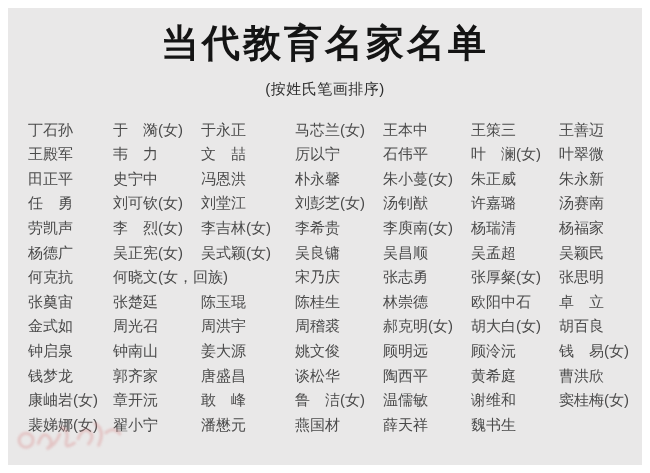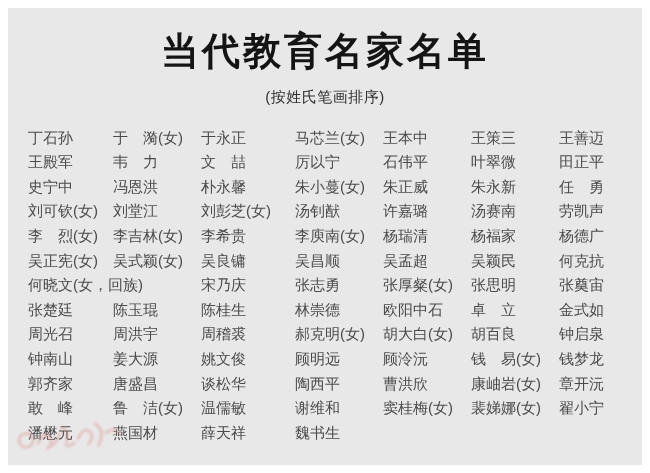--- a/index.html
+++ b/index.html
@@ -14,21 +14,21 @@
   .page {
     position: relative;
     margin: 8px;
     width: 634px;
     height: 457px;
     background: #e9e8e8;
     box-sizing: border-box;
   }
   .page-title {
     margin: 0;
-    padding-top: 22px;
+    padding-top: 14px;
     text-align: center;
     font-size: 38px;
     font-weight: 700;
     letter-spacing: 3px;
     color: #141414;
     line-height: 1.15;
   }
   .page-subtitle {
     margin-top: 14px;
     text-align: center;
@@ -77,20 +77,21 @@
       <div class="name-cell">于永正</div>
       <div class="name-cell">马芯兰(女)</div>
       <div class="name-cell">王本中</div>
       <div class="name-cell">王策三</div>
       <div class="name-cell">王善迈</div>
       <div class="name-cell">王殿军</div>
       <div class="name-cell">韦　力</div>
       <div class="name-cell">文　喆</div>
       <div class="name-cell">厉以宁</div>
       <div class="name-cell">石伟平</div>
+      <div class="name-cell">叶　澜(女)</div>
       <div class="name-cell">叶翠微</div>
       <div class="name-cell">田正平</div>
       <div class="name-cell">史宁中</div>
       <div class="name-cell">冯恩洪</div>
       <div class="name-cell">朴永馨</div>
       <div class="name-cell">朱小蔓(女)</div>
       <div class="name-cell">朱正威</div>
       <div class="name-cell">朱永新</div>
       <div class="name-cell">任　勇</div>
       <div class="name-cell">刘可钦(女)</div>
@@ -138,20 +139,21 @@
       <div class="name-cell">姜大源</div>
       <div class="name-cell">姚文俊</div>
       <div class="name-cell">顾明远</div>
       <div class="name-cell">顾泠沅</div>
       <div class="name-cell">钱　易(女)</div>
       <div class="name-cell">钱梦龙</div>
       <div class="name-cell">郭齐家</div>
       <div class="name-cell">唐盛昌</div>
       <div class="name-cell">谈松华</div>
       <div class="name-cell">陶西平</div>
+      <div class="name-cell">黄希庭</div>
       <div class="name-cell">曹洪欣</div>
       <div class="name-cell">康岫岩(女)</div>
       <div class="name-cell">章开沅</div>
       <div class="name-cell">敢　峰</div>
       <div class="name-cell">鲁　洁(女)</div>
       <div class="name-cell">温儒敏</div>
       <div class="name-cell">谢维和</div>
       <div class="name-cell">窦桂梅(女)</div>
       <div class="name-cell">裴娣娜(女)</div>
       <div class="name-cell">翟小宁</div>

